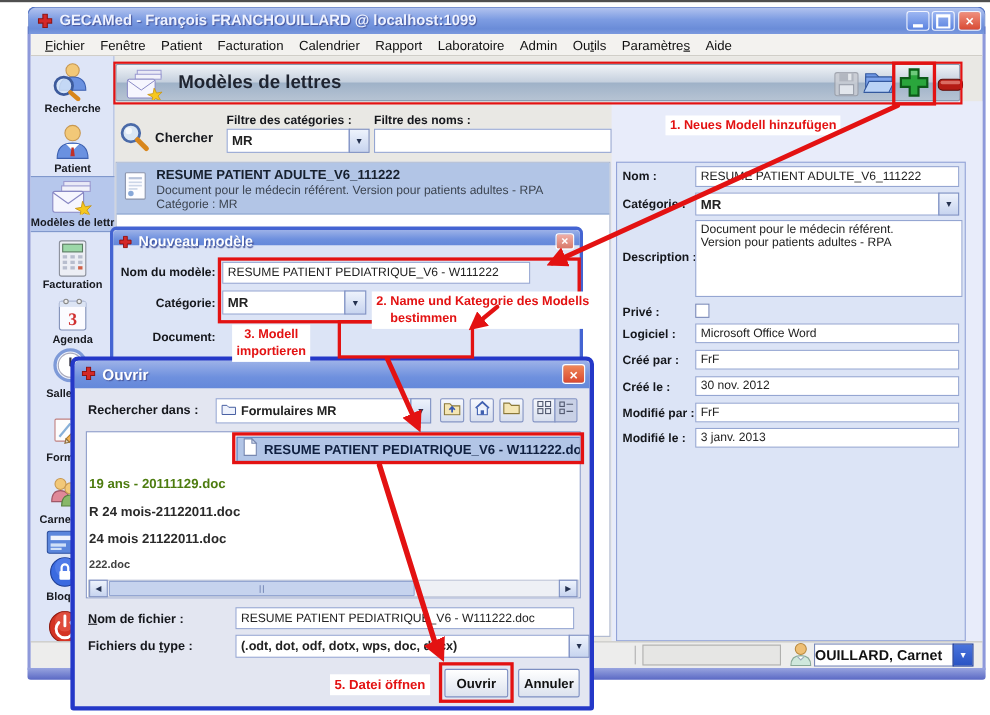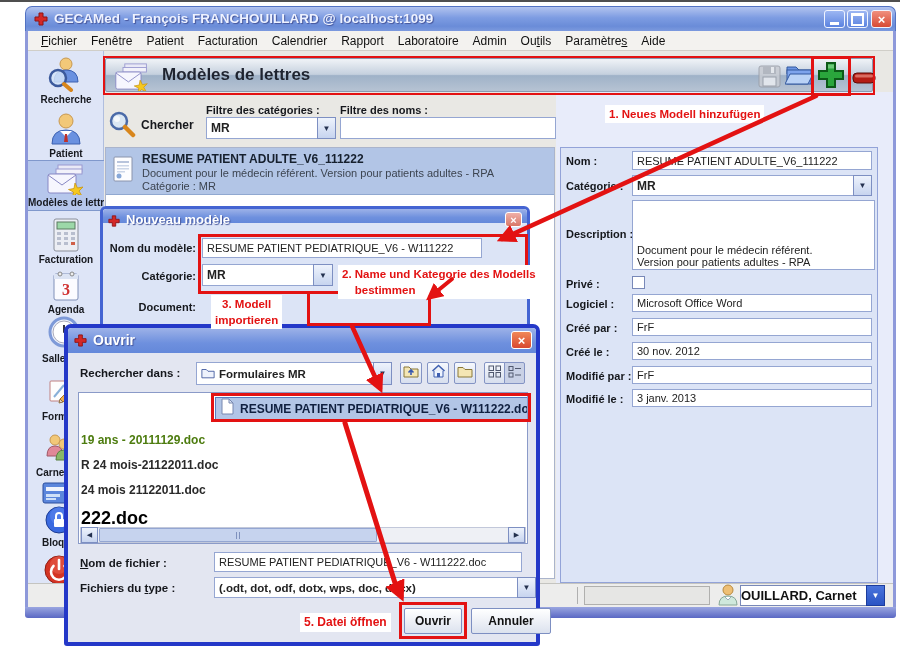--- a/index.html
+++ b/index.html
@@ -257,21 +257,21 @@
       <span>RESUME PATIENT ADULTE_V6_111222</span>
     </div>
   <span class="a lb" style="left:566px;top:180px">Catégorie :</span>
   <div class="a in" style="left:632px;top:175px;width:222px;height:21px;font-weight:bold;font-size:12px">
       <span>MR</span>
     </div>
   <div class="a cbtn" style="left:853px;top:175px;width:19px;height:21px">
       <span>▼</span>
     </div>
   <span class="a lb" style="left:566px;top:228px">Description :</span>
-  <div class="a in pre" style="left:632px;top:200px;width:243px;height:70px;align-items:flex-end;white-space:pre-line;padding-top:2px"><span class="pre">Document pour le médecin référent.
+  <div class="a in pre" style="left:632px;top:200px;width:243px;height:70px;align-items:flex-start;white-space:pre-line;padding-top:2px"><span class="pre">Document pour le médecin référent.
 Version pour patients adultes - RPA</span></div>
   <span class="a lb" style="left:566px;top:278px">Privé :</span>
   <span class="a" style="left:632px;top:276px;width:13px;height:13px;background:#fff;border:1px solid #7888b8"></span>
   <span class="a lb" style="left:566px;top:298px">Logiciel :</span>
   <div class="a in" style="left:632px;top:294px;width:240px;height:18px">
       <span>Microsoft Office Word</span>
     </div>
   <span class="a lb" style="left:566px;top:322px">Créé par :</span>
   <div class="a in" style="left:632px;top:318px;width:240px;height:18px">
       <span>FrF</span>
@@ -390,21 +390,21 @@
     <div class="a selrow" style="left:136px;top:4px;width:313px;height:23px;border:1px solid #587cc0;display:flex;align-items:center;padding-left:5px">
       <span style="margin-right:6px"><svg width="13" height="17" viewBox="0 0 13 17">
             <path d="M1 1 h7 l4 4 v11 h-11 z" fill="#fff" stroke="#7888b0"></path>
             <path d="M8 1 l4 4 h-4 z" fill="#dde6f4" stroke="#7888b0"></path>
           </svg></span>
       <span style="font-weight:bold;font-size:12px;color:#102040;white-space:nowrap">RESUME PATIENT PEDIATRIQUE_V6 - W111222.doc</span>
     </div>
     <span class="a" style="left:2px;top:40px;font-weight:bold;font-size:12px;color:#4d7c0f;white-space:nowrap">19 ans - 20111129.doc</span>
     <span class="a" style="left:2px;top:65px;font-weight:bold;font-size:12px;color:#2a2a2a;white-space:nowrap">R 24 mois-21122011.doc</span>
     <span class="a" style="left:2px;top:90px;font-weight:bold;font-size:12px;color:#2a2a2a;white-space:nowrap">24 mois 21122011.doc</span>
-    <span class="a" style="left:2px;top:115px;font-weight:bold;font-size:18px;color:#000000;white-space:nowrap">222.doc</span>
+    <span class="a" style="left:2px;top:115px;font-weight:bold;font-size:10px;color:#404040;white-space:nowrap">222.doc</span>
   </div>
   <div class="a" style="left:80px;top:527px;width:446px;height:16px;background:#eef0f5;border:1px solid #c2c8da;z-index:12;display:flex;align-items:center">
     <span class="cbtn" style="width:15px;height:14px;font-size:7px">
         <span>◀</span>
       </span>
     <span style="width:276px;height:12px;margin-left:1px;background:#c6d3ee;border:1px solid #94a6d2;border-radius:1px;display:flex;align-items:center;justify-content:center;gap:2px">
         <i style="width:1px;height:7px;background:#7f91bd"></i>
         <i style="width:1px;height:7px;background:#7f91bd"></i>
       </span>
     <span class="cbtn" style="width:15px;height:14px;font-size:7px;margin-left:auto">
@@ -418,21 +418,21 @@
   <span class="a lb" style="left:80px;top:582px;font-size:11.5px;z-index:11">Fichiers du <u>t</u>ype :</span>
   <div class="a in" style="left:214px;top:577px;width:304px;height:21px;font-weight:bold;font-size:11.5px;z-index:11">
       <span>(.odt, dot, odf, dotx, wps, doc,  docx)</span>
     </div>
   <div class="a cbtn" style="left:517px;top:577px;width:19px;height:21px;z-index:11">
       <span>▼</span>
     </div>
   <div class="a btn" style="left:404px;top:608px;width:58px;height:26px;z-index:11">
       <span>Ouvrir</span>
     </div>
-  <div class="a btn" style="left:471px;top:608px;width:80px;height:26px;z-index:11">
+  <div class="a btn" style="left:471px;top:608px;width:56px;height:26px;z-index:11">
       <span>Annuler</span>
     </div>
 
   <div class="a rb" style="left:103px;top:56px;width:772px;height:39px;border-width:2px;z-index:25"></div>
   <div class="a rb" style="left:811px;top:56px;width:40px;height:40px;z-index:25"></div>
   <div class="a rb" style="left:198px;top:234px;width:330px;height:60px;z-index:25"></div>
   <div class="a rb" style="left:307px;top:291px;width:124px;height:35px;z-index:25"></div>
   <div class="a rb" style="left:211px;top:393px;width:320px;height:29px;z-index:25"></div>
   <div class="a rb" style="left:399px;top:602px;width:68px;height:37px;z-index:25"></div>
 

